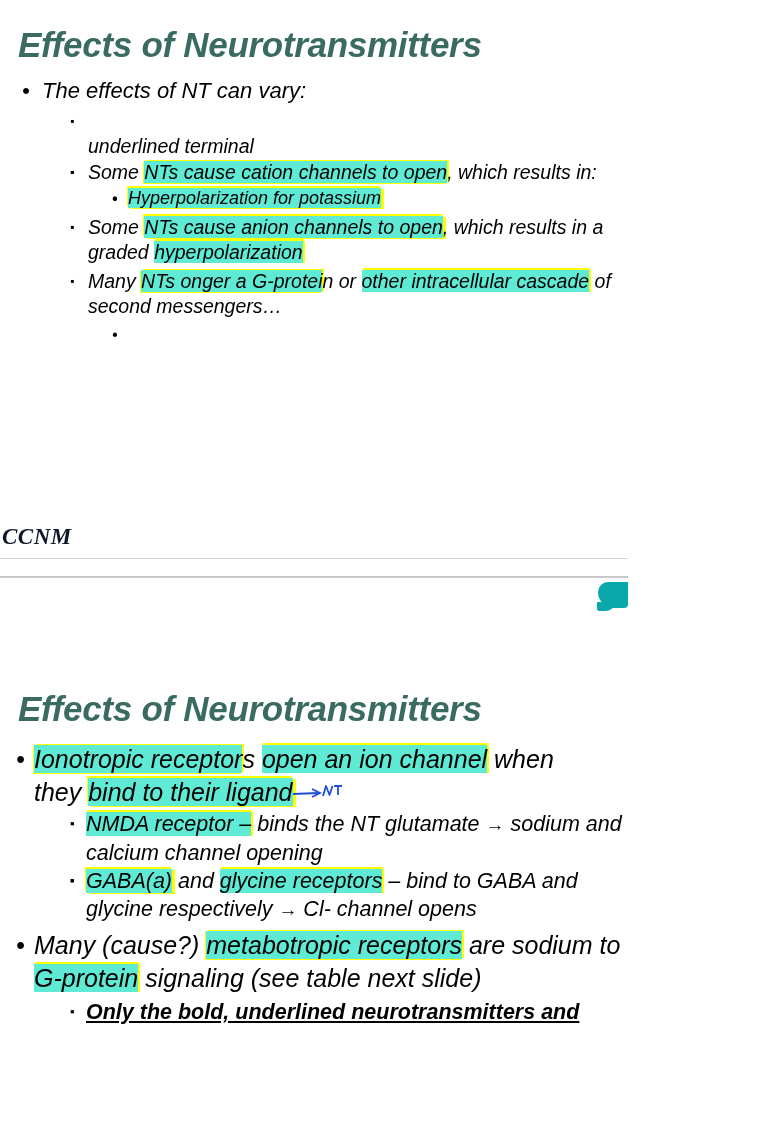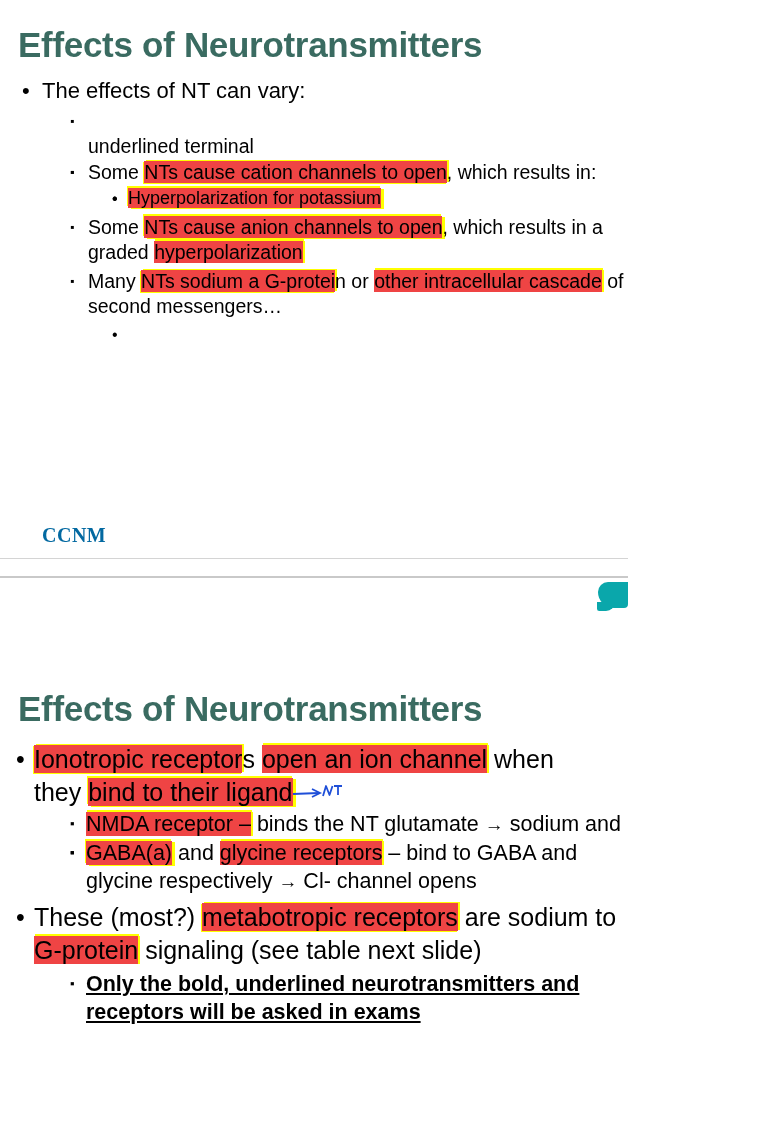--- a/index.html
+++ b/index.html
@@ -14,20 +14,21 @@
     color: #000000;
     overflow: hidden;
     position: relative;
   }
 
   .slide {
     position: relative;
     width: 628px;
     background: #ffffff;
     overflow: hidden;
+    font-style: italic;
   }
 
   
   #slide-1 { height: 578px; }
   #slide-2 { height: 551px; }
 
   .slide-title {
     position: absolute;
     left: 18px;
     font-weight: bold;
@@ -127,21 +128,21 @@
     margin-bottom: 0px;
   }
   .lvl3 > .bullet {
     left: 112px;
     top: 0;
     font-size: 16px;
     line-height: 25px;
   }
 
   .hl {
-    background: #ef4444;
+    background: #5eead4;
     box-decoration-break: clone;
     -webkit-box-decoration-break: clone;
   }
   
   .hl.skew-a { box-shadow: 2px -1px 0 0 #ffff00, -1px 1px 0 0 #ffff00; }
   .hl.skew-b { box-shadow: 1px -2px 0 0 #ffff00, 2px 0px 0 0 #ffff00; }
   .hl.skew-c { box-shadow: -1px -2px 0 0 #ffff00, 3px 1px 0 0 #ffff00; }
 
   .bold-ul {
     font-weight: bold;
@@ -168,24 +169,23 @@
   }
   .annot svg { position: absolute; left: 0; top: -4px; }
 
   
   .ccnm-logo {
     position: absolute;
     left: 2px;
     top: 524px;
     font-family: "Liberation Serif", serif;
     font-weight: bold;
-    font-size: 20px;
+    font-size: 23px;
     letter-spacing: 0.5px;
-    color: #0369a1;
-    margin-left: 40px;
+    color: #0f172a;
   }
 
   
   .rule-top {
     position: absolute;
     left: 0; right: 0;
     top: 558px;
     height: 1px;
     background: #d4d4d4;
   }
@@ -261,21 +261,21 @@
       <span class="txt"><span class="hl skew-c">Hyperpolarization for potassium</span></span>
     </div>
 
     <div class="li lvl2" style="margin-top:4px;">
       <span class="bullet">▪</span>
       <span class="txt"><span>Some </span><span class="hl skew-c">NTs cause anion channels to open</span><span>, which results in a</span><br><span>graded </span><span class="hl skew-b">hyperpolarization</span></span>
     </div>
 
     <div class="li lvl2" style="margin-top:4px;">
       <span class="bullet">▪</span>
-      <span class="txt"><span>Many </span><span class="hl skew-a">NTs sodium a G-protei</span><span>n or </span><span class="hl skew-b">other intracellular cascade</span><span> of</span><br><span>second messengers…</span></span>
+      <span class="txt"><span>Many </span><span class="hl skew-a">NTs onger a G-protei</span><span>n or </span><span class="hl skew-b">other intracellular cascade</span><span> of</span><br><span>second messengers…</span></span>
     </div>
 
     <div class="li lvl3" style="margin-top:3px;">
       <span class="bullet">•</span>
     </div>
 
   </div>
 
   <div class="ccnm-logo">CCNM</div>
 
@@ -296,36 +296,36 @@
       <span class="txt"><span class="hl skew-a">Ionotropic receptor</span><span>s </span><span class="hl skew-b">open an ion channel</span><span> when</span><br><span>they </span><span class="hl skew-c">bind to their ligand</span><span class="annot"><svg width="60" height="22" viewBox="0 0 60 22" aria-hidden="true">
               <line x1="0" y1="12" x2="26" y2="11" stroke="#1f4fd8" stroke-width="1.8"></line>
               <path d="M19 7 L27 11 L19 15" fill="none" stroke="#1f4fd8" stroke-width="1.8"></path>
               <path d="M30 14 L33 4 L36.5 13 L39.5 4" fill="none" stroke="#1f4fd8" stroke-width="1.8" stroke-linejoin="round"></path>
               <path d="M41 4 L49 4 M45 4 L45 13" fill="none" stroke="#1f4fd8" stroke-width="1.8"></path>
             </svg></span></span>
     </div>
 
     <div class="li lvl2b">
       <span class="bullet">▪</span>
-      <span class="txt"><span class="hl skew-b">NMDA receptor –</span><span> binds the NT glutamate </span><span class="arrow">→</span><span> sodium and</span><br></span>
+      <span class="txt"><span class="hl skew-b">NMDA receptor –</span><span> binds the NT glutamate </span><span class="arrow">→</span><span> sodium and</span><br><span>calcium channel opening</span></span>
     </div>
 
     <div class="li lvl2b">
       <span class="bullet">▪</span>
     </div>
 
     <div class="li lvl2b">
       <span class="bullet">▪</span>
       <span class="txt"><span class="hl skew-c">GABA(a)</span><span> and </span><span class="hl skew-b">glycine receptors</span><span> – bind to GABA and</span><br><span>glycine respectively </span><span class="arrow">→</span><span> Cl- channel opens</span></span>
     </div>
 
     <div class="li lvl1b" style="margin-top:5px;">
       <span class="bullet">•</span>
-      <span class="txt"><span>These (most?) </span><span class="hl skew-a">metabotropic receptors</span><span> are sodium to</span><br><span class="hl skew-b">G-protein</span><span> signaling (see table next slide)</span></span>
+      <span class="txt"><span>Many (cause?) </span><span class="hl skew-a">metabotropic receptors</span><span> are sodium to</span><br><span class="hl skew-b">G-protein</span><span> signaling (see table next slide)</span></span>
     </div>
 
     <div class="li lvl2b" style="margin-top:3px;">
       <span class="bullet">▪</span>
-      <span class="txt bold-ul"><span>Only the bold, underlined neurotransmitters and</span><br><span>receptors will be asked in exams</span></span>
+      <span class="txt bold-ul"><span>Only the bold, underlined neurotransmitters and</span><br></span>
     </div>
 
   </div>
 </section>
 
 </body></html>

